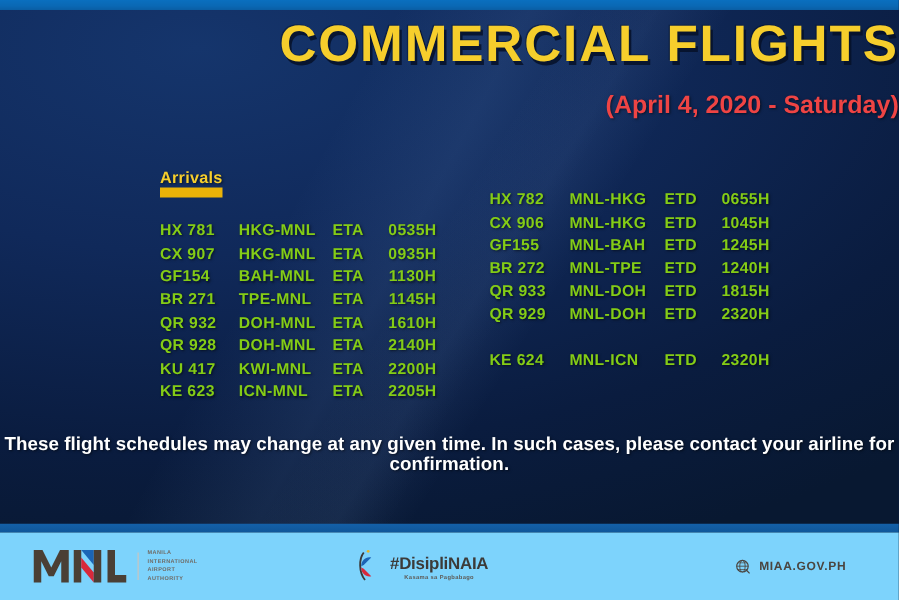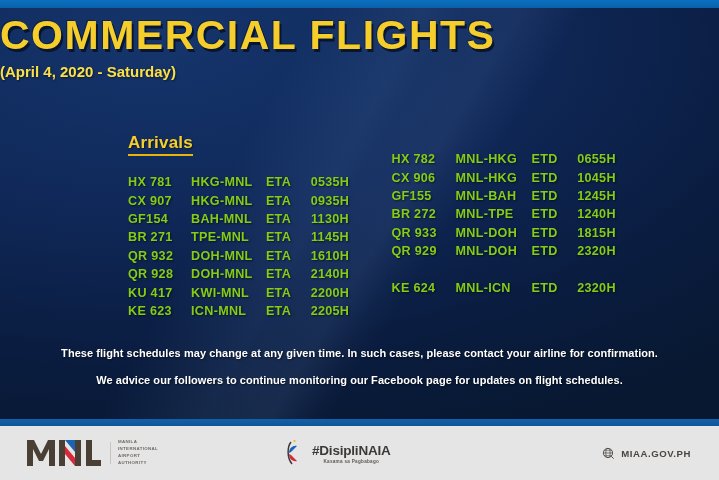--- a/index.html
+++ b/index.html
@@ -32,47 +32,47 @@
   }
 
   
   #topbar {
     position:absolute; top:0; left:0; width:100%; height:8px;
     background:linear-gradient(180deg,#0a6fbf 0%,#0a68b4 60%,#0a5ea4 100%);
     z-index:5;
   }
 
   
-  #header { position:absolute; top:14px; left:0; width:100%; text-align:left; z-index:4; }
+  #header { position:absolute; top:14px; left:0; width:100%; text-align:right; z-index:4; }
   #title {
     font-size:41px; font-weight:bold; letter-spacing:1.5px;
     color:#f6ce2c;
     text-shadow:2px 3px 0 rgba(6,17,40,.85), -1px -1px 0 rgba(6,17,40,.45);
     line-height:1.05;
   }
   #subtitle {
-    margin-top:6px; font-size:15px; font-weight:bold; color:#fde047;
+    margin-top:16px; font-size:20px; font-weight:bold; color:#ef4444;
     text-shadow:1px 1px 2px rgba(0,0,0,.5);
   }
   #listline {
     margin-top:19px; font-size:16.5px; font-weight:bold; color:#ffffff;
     text-shadow:1px 1px 2px rgba(0,0,0,.5);
   }
 
   
   #board { position:absolute; top:133px; left:0; width:100%; z-index:4; }
   .cols { display:flex; }
   .col { width:50%; }
   .col.arrivals { padding-left:128px; }
   .col.departures { padding-left:32px; }
 
   .col-head {
     display:inline-block;
-    font-size:17px; font-weight:bold; color:#f6ce2c;
-    border-bottom:2px solid #eab308;
+    font-size:13px; font-weight:bold; color:#f6ce2c;
+    border-bottom:8px solid #eab308;
     padding-bottom:1px;
     text-shadow:1px 1px 2px rgba(0,0,0,.55);
     letter-spacing:.2px;
   }
 
   .rows { margin-top:17px; }
   .row {
     display:flex; align-items:center;
     height:18.4px;
     font-size:12.6px; font-weight:bold; color:#84cc16;
@@ -85,57 +85,57 @@
   .c-route  { width:76px; }
   .c-lbl    { width:35px; }
   .c-time   { width:60px;text-align:center; }
 
   
   #notice {
     position:absolute; top:348px; left:0; width:100%;
     text-align:center; z-index:4;
   }
   #notice p {
-    font-size:11px; font-weight:bold; color:#ffffff;
+    font-size:15px; font-weight:bold; color:#ffffff;
     letter-spacing:.05px;
     text-shadow:1px 1px 2px rgba(0,0,0,.55);
     line-height:1.05;
   }
   #notice p.second { margin-top:15px; }
 
   
   #footerband {
     position:absolute; left:0; bottom:54px; width:100%; height:7px;
     background:linear-gradient(180deg,#1460a8 0%,#0f5699 100%);
     z-index:6;
   }
   #footer {
     position:absolute; left:0; bottom:0; width:100%; height:54px;
-    background:#e5e5e5;
+    background:#7dd3fc;
     z-index:6;
     display:flex; align-items:center;
   }
   #footer-left { position:absolute; left:26px; display:flex; align-items:center; }
   #footer-center { position:absolute; left:286px; display:flex; align-items:center; }
   #footer-right { position:absolute; right:18px; display:flex; align-items:center; }
 
   
   .mnl { display:flex; align-items:center; }
   .mnl-mark { display:block; }
   .mnl-div { width:1px; height:22px; background:#c8c5c0; margin:0 7px 0 8px; }
   .mnl-text { font-size:4.4px; line-height:1.55; color:#6f6a64; letter-spacing:.35px; font-weight:bold; }
 
   
   .disipli { display:flex; align-items:center; }
   .disipli-txt { display:flex; flex-direction:column; align-items:center; margin-left:2px; }
   .disipli-main { font-size:13.5px; font-weight:bold; color:#3c3a38; letter-spacing:-.2px; }
   .disipli-sub { font-size:4.6px; font-weight:bold; color:#5d5a56; letter-spacing:.3px; margin-top:1px; }
 
   
-  .web { display:flex; align-items:center; margin-right:10px; }
+  .web { display:flex; align-items:center; margin-right:24px; }
   .web-label { font-size:9.6px; font-weight:bold; color:#4a4540; letter-spacing:.55px; margin-left:6px; }
   .socials { display:flex; align-items:center; gap:5px; }
   .handle { font-size:9.6px; font-weight:bold; color:#4a4540; letter-spacing:.5px; margin-left:6px; }
 </style>
 </head>
 <body>
 
 <div id="poster">
   <div id="bggrad"></div>
   <div id="bgstreak"></div>
@@ -252,21 +252,20 @@
               <span class="c-lbl">ETD</span>
               <span class="c-time">2320H</span>
             </div>
           </div>
       </div>
     </div>
   </div>
 
   <div id="notice">
     <p class="first">These flight schedules may change at any given time. In such cases, please contact your airline for confirmation.</p>
-    <p class="second">We advice our followers to continue monitoring our Facebook page for updates on flight schedules.</p>
   </div>
 
   <div id="footerband"></div>
   <div id="footer">
 
     <div id="footer-left">
       <div class="mnl">
         <svg class="mnl-mark" width="76" height="32" viewBox="0 0 152 64">
 
           <path d="M2 58 L2 6 L16 6 L30 34 L44 6 L58 6 L58 58 L46 58 L46 24 L34 48 L26 48 L14 24 L14 58 Z" fill="#4a3f35"></path>

